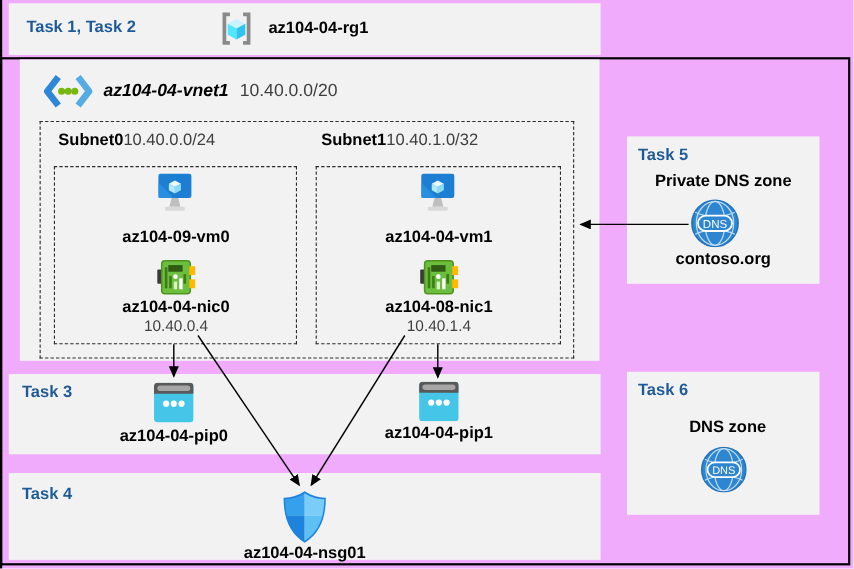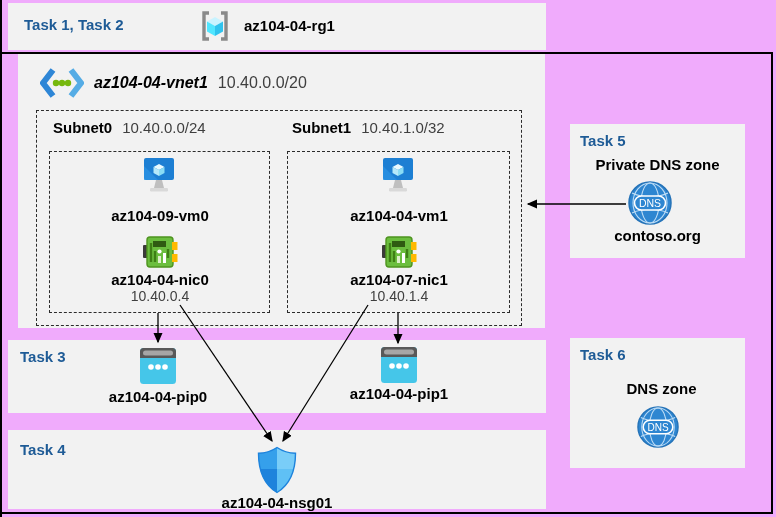--- a/index.html
+++ b/index.html
@@ -11,21 +11,21 @@
   .band{background:var(--band-fill,#F2F2F2);}
   .task-label{font-weight:bold;font-size:15px;color:var(--task-label,#1E5B96);white-space:nowrap;}
   .name{font-weight:bold;font-size:15px;white-space:nowrap;}
   .cidr{font-size:15px;color:#3F3F3F;white-space:nowrap;}
   .ctr{text-align:center;}
   .dashed{border:1px dashed #2b2b2b;box-sizing:border-box;}
   .rg-outline{border:2px solid #000;box-sizing:border-box;}
   .vnet-title{display:flex;align-items:center;gap:10px;}
   .vnet-title .name{font-size:16px;font-style:italic;}
   .vnet-title .cidr{font-size:16px;}
-  .subhdr{display:flex;gap:10px;align-items:flex-start;}
+  .subhdr{display:flex;gap:0;align-items:flex-start;}
   svg{display:block;}
   .overlay{pointer-events:none;}
 </style>
 </head>
 <body>
 
 <div class="canvas">
 
   <div class="abs" style="left:0;top:0;width:2px;height:517px;background:#000;"></div>
 
@@ -124,21 +124,21 @@
       <rect x="30" y="20" width="5.5" height="8" fill="#FFB900"></rect>
       <rect x="11" y="7" width="13" height="6" fill="#2F5B12"></rect>
       <path d="M9,9 V28" stroke="#3E7F15" stroke-width="2.4" fill="none"></path>
       <path d="M13,17 V28" stroke="#3E7F15" stroke-width="2.4" fill="none"></path>
       <path d="M26,15 V24" stroke="#3E7F15" stroke-width="2.4" fill="none"></path>
       <circle cx="17.5" cy="17.5" r="2.1" fill="#FFFFFF"></circle>
       <rect x="16" y="22" width="3" height="7" fill="#DCEFC8"></rect>
       <rect x="21" y="19" width="3" height="10" fill="#FFFFFF"></rect>
     </svg>
   </div>
-  <div class="abs name ctr" style="left:319px;top:271px;width:160px;">az104-07-nic1</div>
+  <div class="abs name ctr" style="left:319px;top:271px;width:160px;">az104-08-nic1</div>
   <div class="abs cidr ctr" style="left:319px;top:288px;width:160px;font-size:14px;">10.40.1.4</div>
 
   <div class="abs band" style="left:8px;top:340px;width:538px;height:73px;"></div>
   <div class="abs task-label" style="left:20px;top:348px;">Task 3</div>
 
   <div class="abs" style="left:140px;top:348px;">
     <svg width="36" height="36" viewBox="0 0 36 36">
       <rect x="0" y="0" width="36" height="36" rx="3.5" fill="var(--pip-body,#45C6E9)"></rect>
       <path d="M0,10 V3.5 A3.5,3.5 0 0 1 3.5,0 H32.5 A3.5,3.5 0 0 1 36,3.5 V10 Z" fill="#595959"></path>
       <rect x="3" y="2.5" width="30" height="5" rx="2.5" fill="#A6A6A6"></rect>

